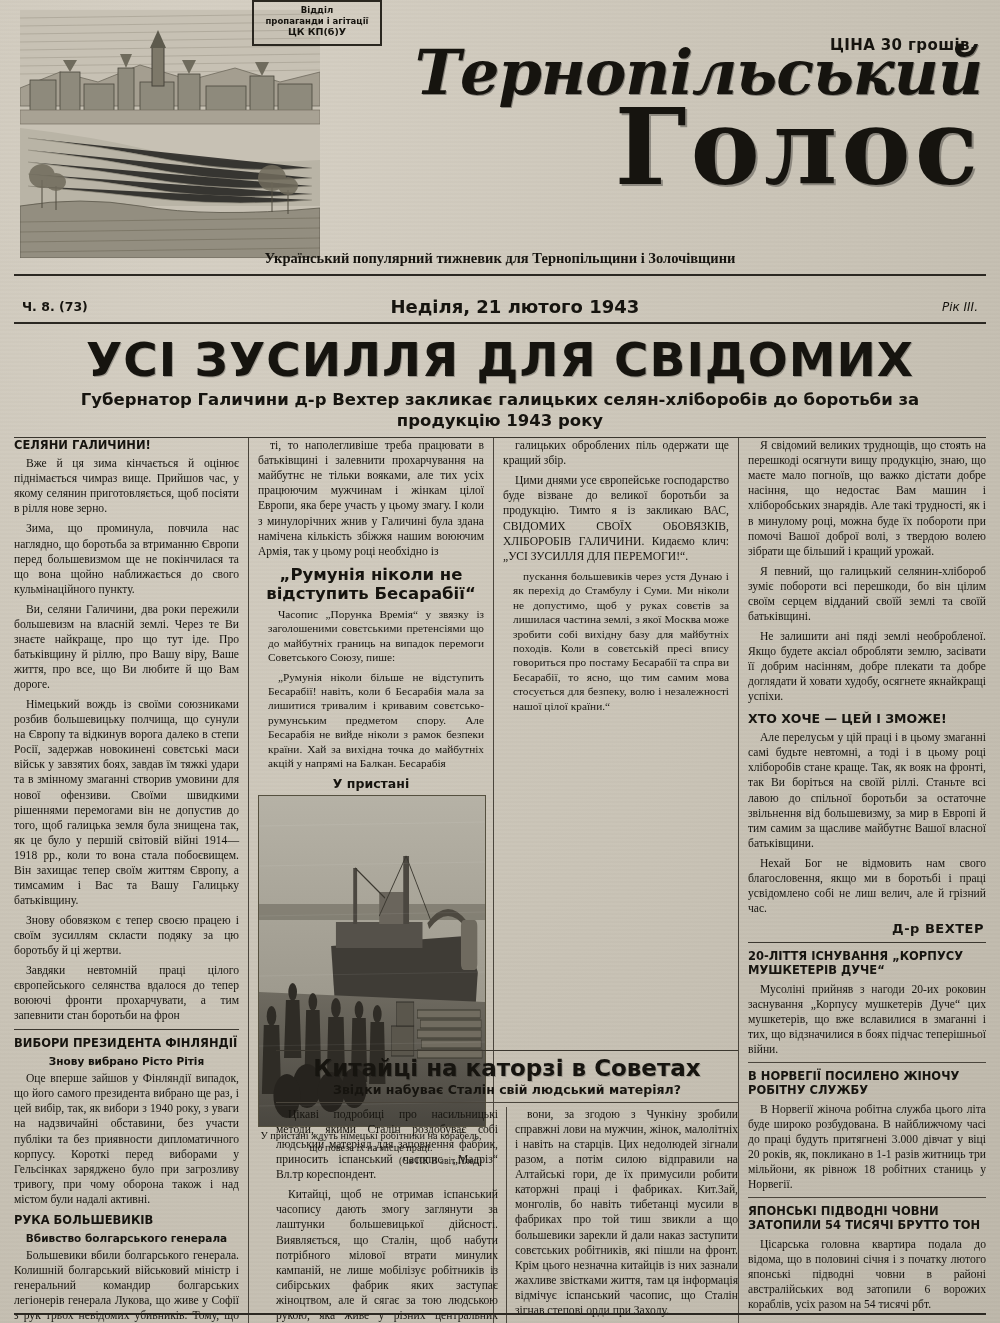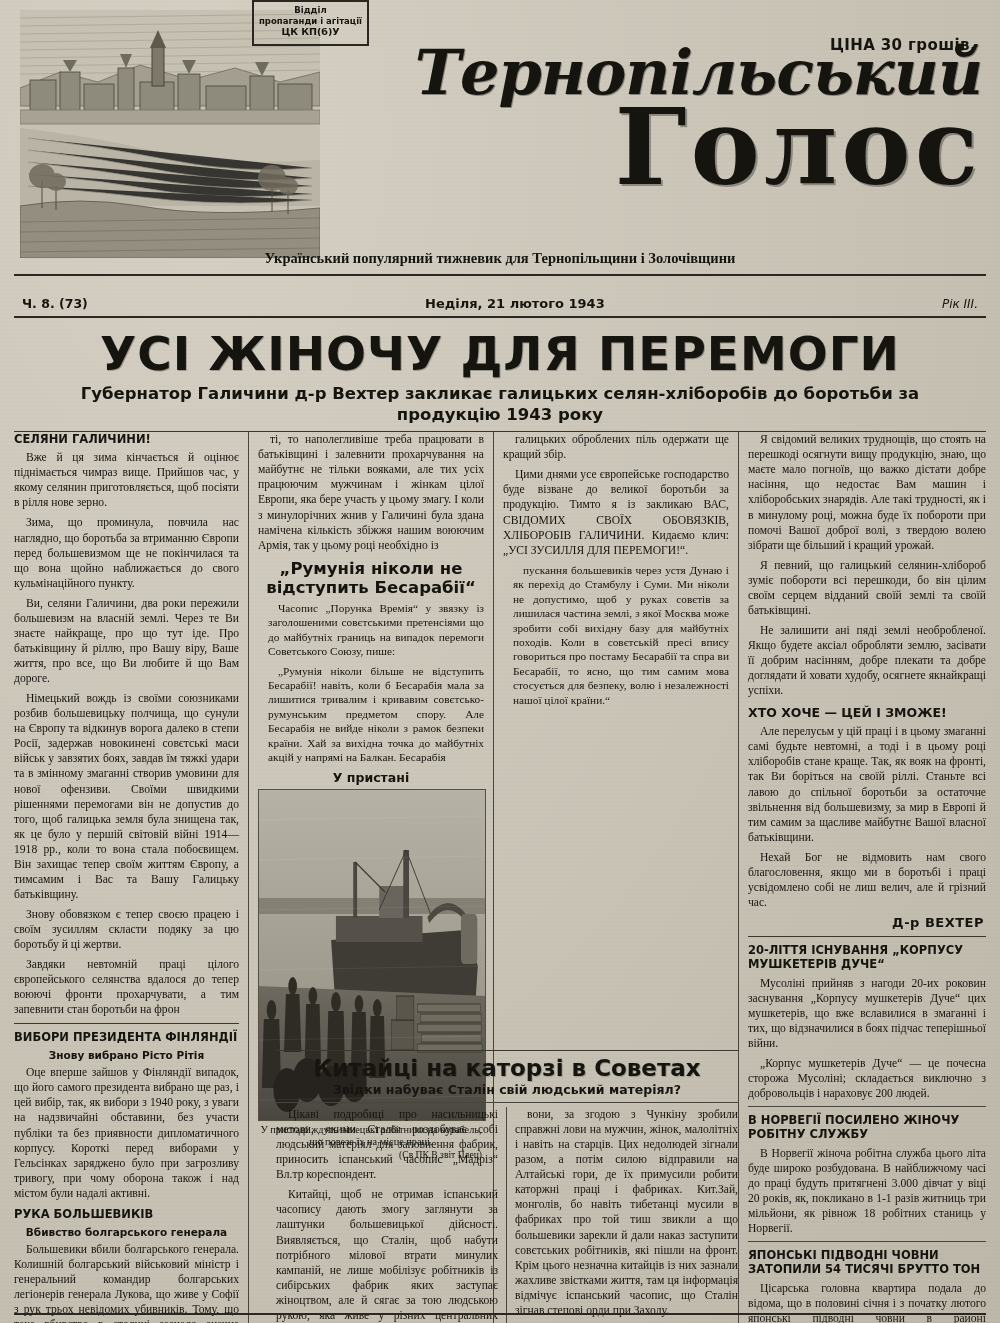--- a/index.html
+++ b/index.html
@@ -20,21 +20,21 @@
   .sheet{position:absolute;inset:0;padding:0 14px;box-sizing:border-box;}
 
   
   .masthead{position:relative;height:272px;}
   .price{
     position:absolute;right:10px;top:36px;
     font-family:"DejaVu Sans", sans-serif;
     font-weight:bold;font-size:15px;letter-spacing:.4px;
   }
   .stamp{
-    position:absolute;left:238px;top:0;width:117px;height:46px;
+    position:absolute;left:238px;top:0;width:130px;height:46px;
     border:2px solid #2a2720;
     font-family:"DejaVu Sans", sans-serif;
     font-size:8.5px;line-height:1.25;text-align:center;
     padding-top:3px;box-sizing:border-box;font-weight:bold;
   }
   .stamp .l2{font-size:9.5px;}
   .titlewrap{position:absolute;left:300px;top:44px;right:4px;text-align:right;}
   .title1{
     font-family:"DejaVu Serif", serif;
     font-style:italic;font-weight:bold;
@@ -57,21 +57,21 @@
     font-size:14.5px;font-weight:bold;
   }
   .rules{position:relative;margin-top:2px;}
   .rule{border-top:2px solid #2b2822;}
   .rule.thin{border-top:1px solid #3a362e;margin-top:2px;}
   .issuebar{
     display:flex;justify-content:space-between;align-items:center;
     font-family:"DejaVu Sans", sans-serif;
     font-size:12.5px;font-weight:bold;padding:20px 8px 5px 8px;
   }
-  .issuebar .date{font-size:13px;}
+  .issuebar .date{font-size:18px;}
   .issuebar .year{font-style:italic;font-weight:normal;font-size:12px;}
 
   
   .headline{
     text-align:center;
     font-family:"DejaVu Sans", sans-serif;
     font-weight:bold;
     font-size:47px;letter-spacing:1px;
     margin:8px 0 2px 0;
     text-shadow:1px 1px 0 rgba(0,0,0,.25);
@@ -254,21 +254,21 @@
   <div class="rules">
     <div class="rule"></div>
     <div class="issuebar">
       <span>Ч. 8. (73)</span>
       <span class="date">Неділя, 21 лютого 1943</span>
       <span class="year">Рік III.</span>
     </div>
     <div class="rule"></div>
   </div>
 
-  <div class="headline">УСІ ЖІНОЧУ ДЛЯ ПЕРЕМОГИ</div>
+  <div class="headline">УСІ ЗУСИЛЛЯ ДЛЯ СВІДОМИХ</div>
   <div class="subhead">Губернатор Галичини д-р Вехтер закликає галицьких селян-хліборобів до боротьби за продукцію 1943 року</div>
   <div class="rule thin"></div>
 
   <div class="cols">
 
     <div class="col c1">
       <div class="lead">СЕЛЯНИ ГАЛИЧИНИ!</div>
       <p class="body">Вже й ця зима кінчається й оцінює піднімається чимраз вище. Прийшов час, у якому селянин приготовляється, щоб посіяти в рілля нове зерно.</p>
       <p class="body">Зима, що проминула, повчила нас наглядно, що боротьба за втриманню Європи перед большевизмом ще не покінчилася та що вона щойно наближається до свого кульмінаційного пункту.</p>
       <p class="body">Ви, селяни Галичини, два роки пережили большевизм на власній землі. Через те Ви знаєте найкраще, про що тут іде. Про батьківщину й ріллю, про Вашу віру, Ваше життя, про все, що Ви любите й що Вам дороге.</p>
@@ -408,21 +408,20 @@
       <p class="body">Не залишити ані пяді землі необробленої. Якщо будете аксіал обробляти землю, засівати її добрим насінням, добре плекати та добре доглядати й ховати худобу, осягнете якнайкращі успіхи.</p>
 
       <div class="sechead">ХТО ХОЧЕ — ЦЕЙ І ЗМОЖЕ!</div>
       <p class="body">Але перелусьм у цій праці і в цьому змаганні самі будьте невтомні, а тоді і в цьому році хліборобів стане краще. Так, як вояк на фронті, так Ви боріться на своїй ріллі. Станьте всі лавою до спільної боротьби за остаточне звільнення від большевизму, за мир в Европі й тим самим за щасливе майбутнє Вашої власної батьківщини.</p>
       <p class="body">Нехай Бог не відмовить нам свого благословення, якщо ми в боротьбі і праці усвідомлено собі не лиш велич, але й грізний час.</p>
       <div class="sign">Д-р ВЕХТЕР</div>
 
       <div class="hr-sec"></div>
       <div class="sechead sm">20-ЛІТТЯ ІСНУВАННЯ „КОРПУСУ МУШКЕТЕРІВ ДУЧЕ“</div>
       <p class="body mini">Мусоліні прийняв з нагоди 20-их роковин заснування „Корпусу мушкетерів Дуче“ цих мушкетерів, що вже вславилися в змаганні і тих, що відзначилися в боях підчас теперішньої війни.</p>
-      <p class="body mini">„Корпус мушкетерів Дуче“ — це почесна сторожа Мусоліні; складається виключно з добровольців і нараховує 200 людей.</p>
 
       <div class="hr-thin"></div>
       <div class="sechead sm">В НОРВЕГІЇ ПОСИЛЕНО ЖІНОЧУ РОБІТНУ СЛУЖБУ</div>
       <p class="body mini">В Норвегії жіноча робітна служба цього літа буде широко розбудована. В найближчому часі до праці будуть притягнені 3.000 дівчат у віці 20 років, як, покликано в 1-1 разів житниць три мільйони, як рівнож 18 робітних станиць у Норвегії.</p>
 
       <div class="hr-thin"></div>
       <div class="sechead sm">ЯПОНСЬКІ ПІДВОДНІ ЧОВНИ ЗАТОПИЛИ 54 ТИСЯЧІ БРУТТО ТОН</div>
       <p class="body mini">Цісарська головна квартира подала до відома, що в половині січня і з початку лютого японські підводні човни в районі австралійських вод затопили 6 ворожих кораблів, усіх разом на 54 тисячі рбт.</p>
     </div>
   </div>

